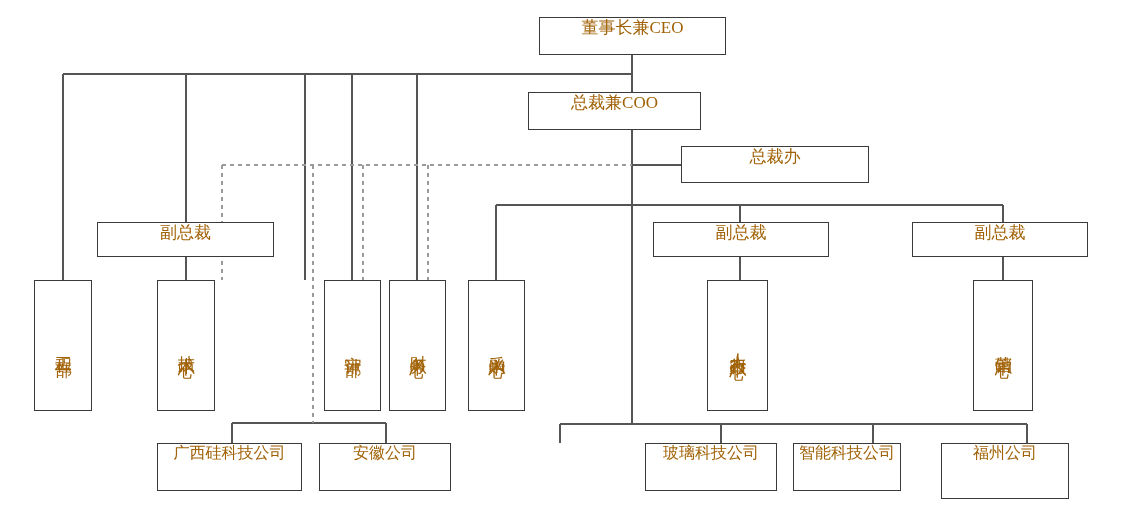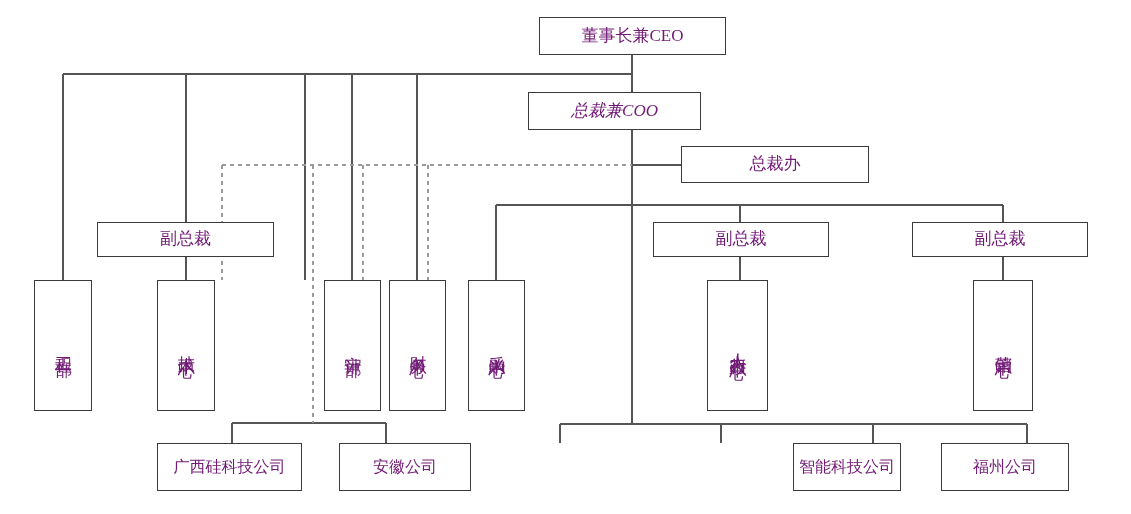--- a/index.html
+++ b/index.html
@@ -23,24 +23,23 @@
     width: 1131px;
     height: 514px;
     pointer-events: none;
   }
   .node {
     position: absolute;
     box-sizing: border-box;
     border: 1px solid #3a3a3a;
     background: #ffffff;
     display: flex;
-    align-items: center;
     justify-content: center;
     text-align: center;
-    color: #701a75;
+    color: #a16207;
     line-height: 1.18;
     z-index: 2;
   }
   .node .label {
     display: block;
     width: 100%;
     padding: 0 3px;
     box-sizing: border-box;
   }
   
@@ -114,21 +113,21 @@
       <line x1="313" y1="165" x2="313" y2="423"></line>
       <line x1="363" y1="165" x2="363" y2="280"></line>
       <line x1="428" y1="165" x2="428" y2="280"></line>
     </g>
   </svg>
 
   <div class="node h" style="left:539px; top:17px; width:187px; height:38px;">
     <span class="label">董事长兼CEO</span>
   </div>
 
-  <div class="node h" style="left:528px; top:92px; width:173px; height:38px;font-style:italic;">
+  <div class="node h" style="left:528px; top:92px; width:173px; height:38px;">
     <span class="label">总裁兼COO</span>
   </div>
 
   <div class="node h" style="left:681px; top:146px; width:188px; height:37px;">
     <span class="label">总裁办</span>
   </div>
 
   <div class="node h" style="left:97px; top:222px; width:177px; height:35px;">
     <span class="label">副总裁</span>
   </div>
@@ -166,27 +165,30 @@
   </div>
 
   <div class="node v" style="left:973px; top:280px; width:60px; height:131px;">
     <span class="label">营销中心</span>
   </div>
 
   <div class="node h-small" style="left:157px; top:443px; width:145px; height:48px;">
     <span class="label">广西硅科技公司</span>
   </div>
 
-  <div class="node h-small" style="left:319px; top:443px; width:132px; height:48px;margin-left:20px;">
+  <div class="node h-small" style="left:319px; top:443px; width:132px; height:48px;">
     <span class="label">安徽公司</span>
   </div>
 
 
+  <div class="node h-small" style="left:645px; top:443px; width:132px; height:48px;">
+    <span class="label">玻璃科技公司</span>
+  </div>
 
   <div class="node h-small" style="left:793px; top:443px; width:108px; height:48px;">
     <span class="label">智能科技公司</span>
   </div>
 
-  <div class="node h-small" style="left:941px; top:443px; width:128px; height:48px;">
+  <div class="node h-small" style="left:941px; top:443px; width:128px; height:56px;">
     <span class="label">福州公司</span>
   </div>
 
 </div>
 
 </body></html>

